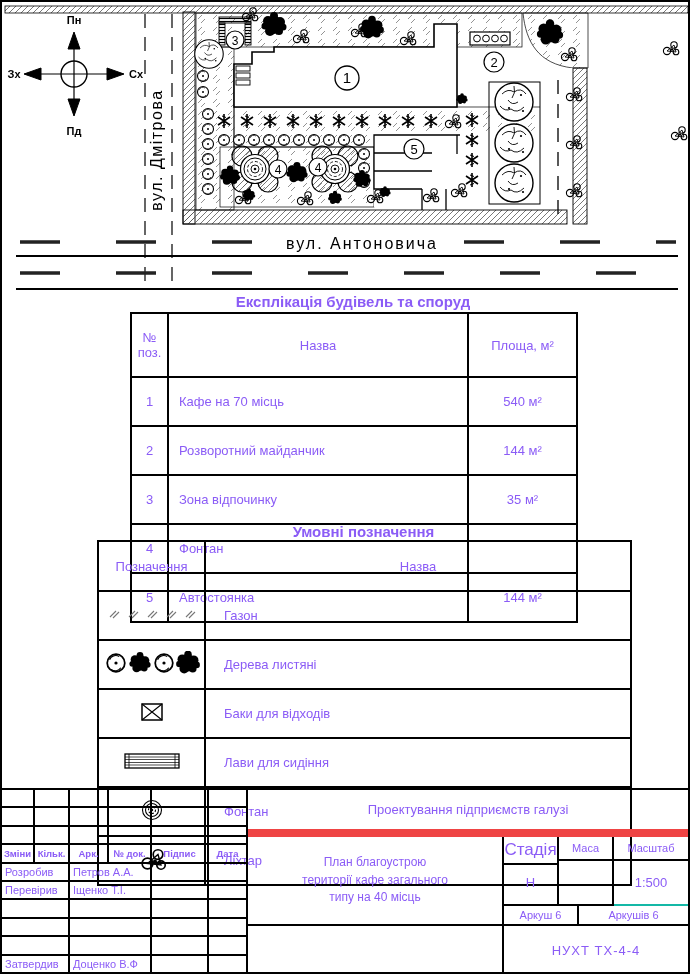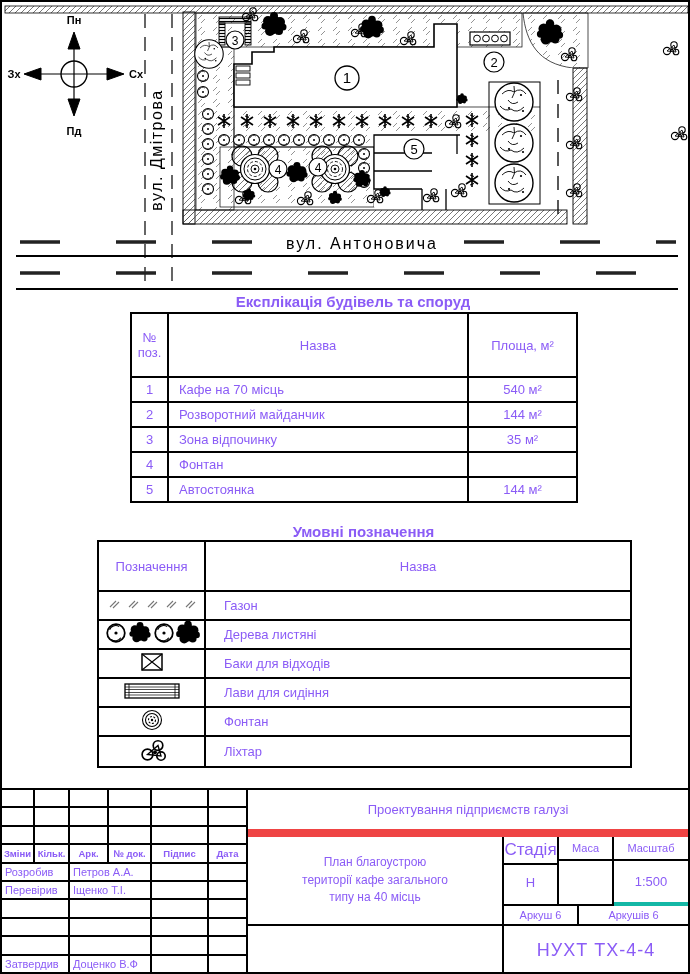--- a/index.html
+++ b/index.html
@@ -8,21 +8,21 @@
     border:2px solid #000;box-sizing:border-box;overflow:hidden;
     font-family:"Liberation Sans",sans-serif;color:#8b5cf6;
   }
   .abs{position:absolute;}
   svg text{font-family:"Liberation Sans",sans-serif;fill:#000;}
   
   .sec-title{position:absolute;text-align:center;font-size:15px;font-weight:bold;}
   table.dtab{border-collapse:collapse;table-layout:fixed;}
   table.dtab th,table.dtab td{
     border:2px solid #000;font-size:13px;font-weight:normal;
-    padding:4px 4px;overflow:hidden;white-space:nowrap;
+    padding:16px 4px;overflow:hidden;white-space:nowrap;
   }
   table.dtab th{text-align:center;white-space:normal;}
   .t1{width:446px;}
   .t1 thead tr{height:64px;}
   .t1 tbody tr{height:25px;}
   .t1 .c-num{text-align:center;}
   .t1 .c-name{padding-left:10px;text-align:left;}
   .t1 .c-area{text-align:center;}
   .t2{width:533px;}
   .t2 thead tr{height:50px;}
@@ -43,25 +43,25 @@
   .tb-right .cell{position:absolute;box-sizing:border-box;display:flex;
     align-items:center;justify-content:center;text-align:center;overflow:hidden;}
   .org{left:0;top:0;width:440px;height:47px;border-bottom:8px solid #ef4444;font-size:13px;}
   .proj{left:0;top:47px;width:256px;height:89px;border-right:2px solid #000;border-bottom:2px solid #000;
     font-size:12px;line-height:1.45;}
   .st-h1{left:256px;top:47px;width:55px;height:28px;border-right:2px solid #000;border-bottom:2px solid #000;font-size:17px;}
   .st-h2{left:311px;top:47px;width:55px;height:24px;border-right:2px solid #000;border-bottom:2px solid #000;font-size:11px;}
   .st-h3{left:366px;top:47px;width:74px;height:24px;border-bottom:2px solid #000;font-size:11px;}
   .st-v1{left:256px;top:71px;width:55px;height:45px;border-right:2px solid #000;border-bottom:2px solid #000;font-size:13px;}
   .st-v2{left:311px;top:71px;width:55px;height:45px;border-right:2px solid #000;border-bottom:2px solid #000;font-size:13px;}
-  .st-v3{left:366px;top:71px;width:74px;height:45px;border-bottom:4px solid #14b8a6;font-size:13px;}
+  .st-v3{left:366px;top:71px;width:74px;height:45px;border-bottom:2px solid #14b8a6;font-size:13px;}
   .sh-1{left:256px;top:116px;width:75px;height:20px;border-right:2px solid #000;border-bottom:2px solid #000;font-size:11px;}
   .sh-2{left:331px;top:116px;width:109px;height:20px;border-bottom:2px solid #000;font-size:11px;}
   .bl-l{left:0;top:136px;width:256px;height:48px;border-right:2px solid #000;}
-  .bl-r{left:256px;top:136px;width:184px;height:48px;font-size:18px;letter-spacing:1px;}
+  .bl-r{left:256px;top:136px;width:184px;height:48px;font-size:13px;letter-spacing:1px;}
 </style>
 </head>
 <body>
 
 <div class="page">
 
   <svg class="abs" style="left:0;top:0" width="690" height="290" viewBox="0 0 690 290">
     <defs>
       <pattern id="lawnPat" width="15" height="12" patternUnits="userSpaceOnUse">
         <path d="M1,5 l4,-4 M4,9 l4,-4" stroke="#888" stroke-width="0.9" fill="none"></path>

